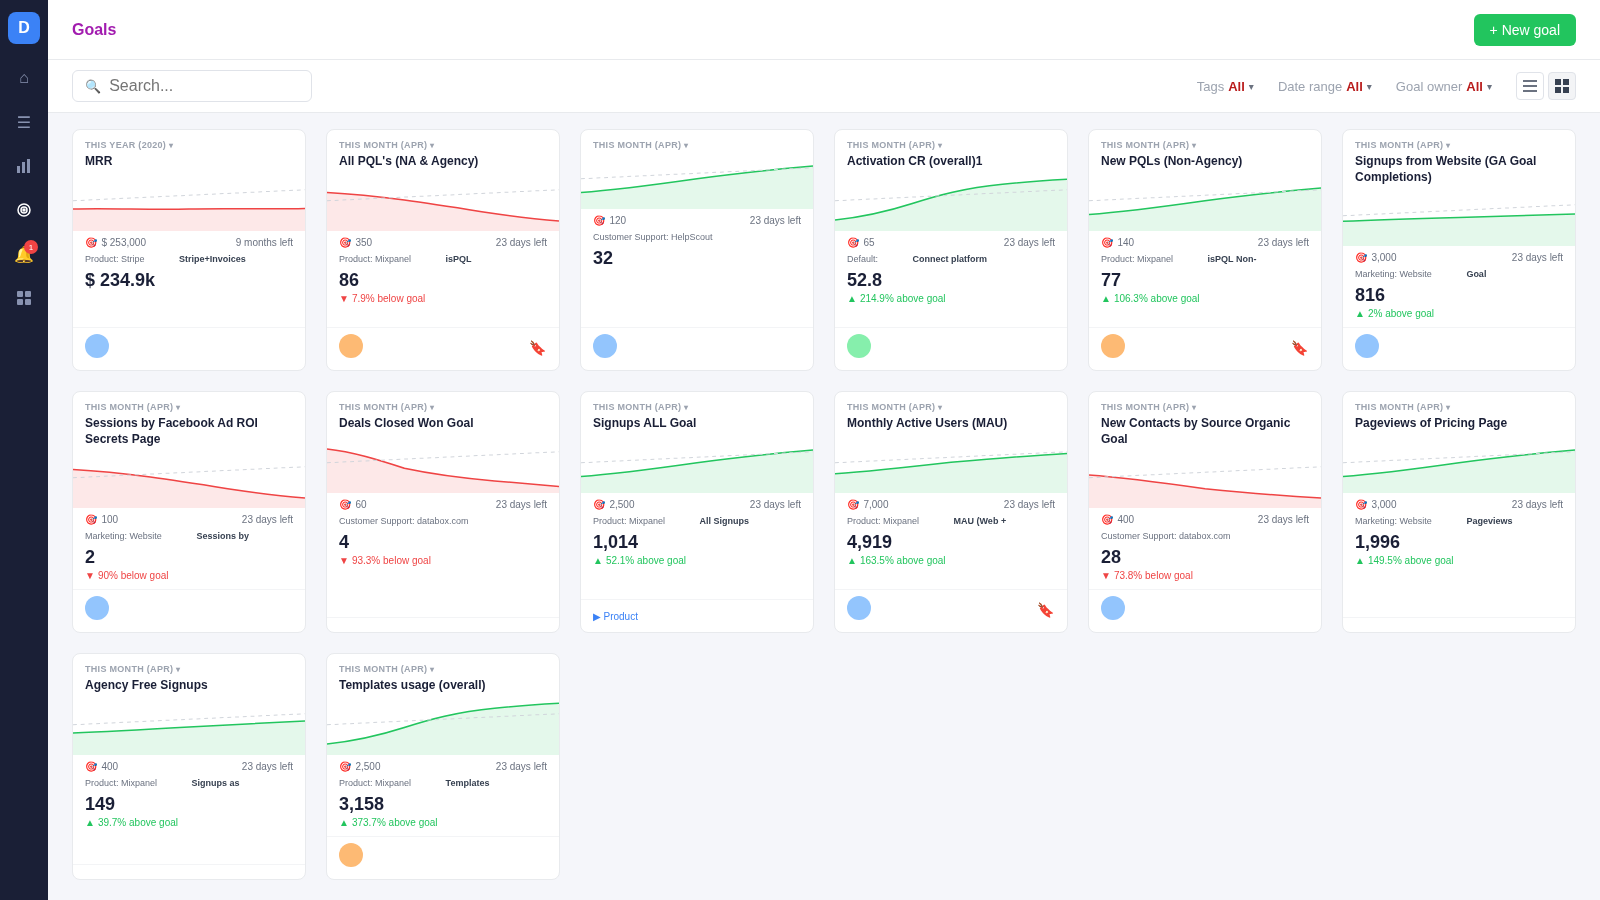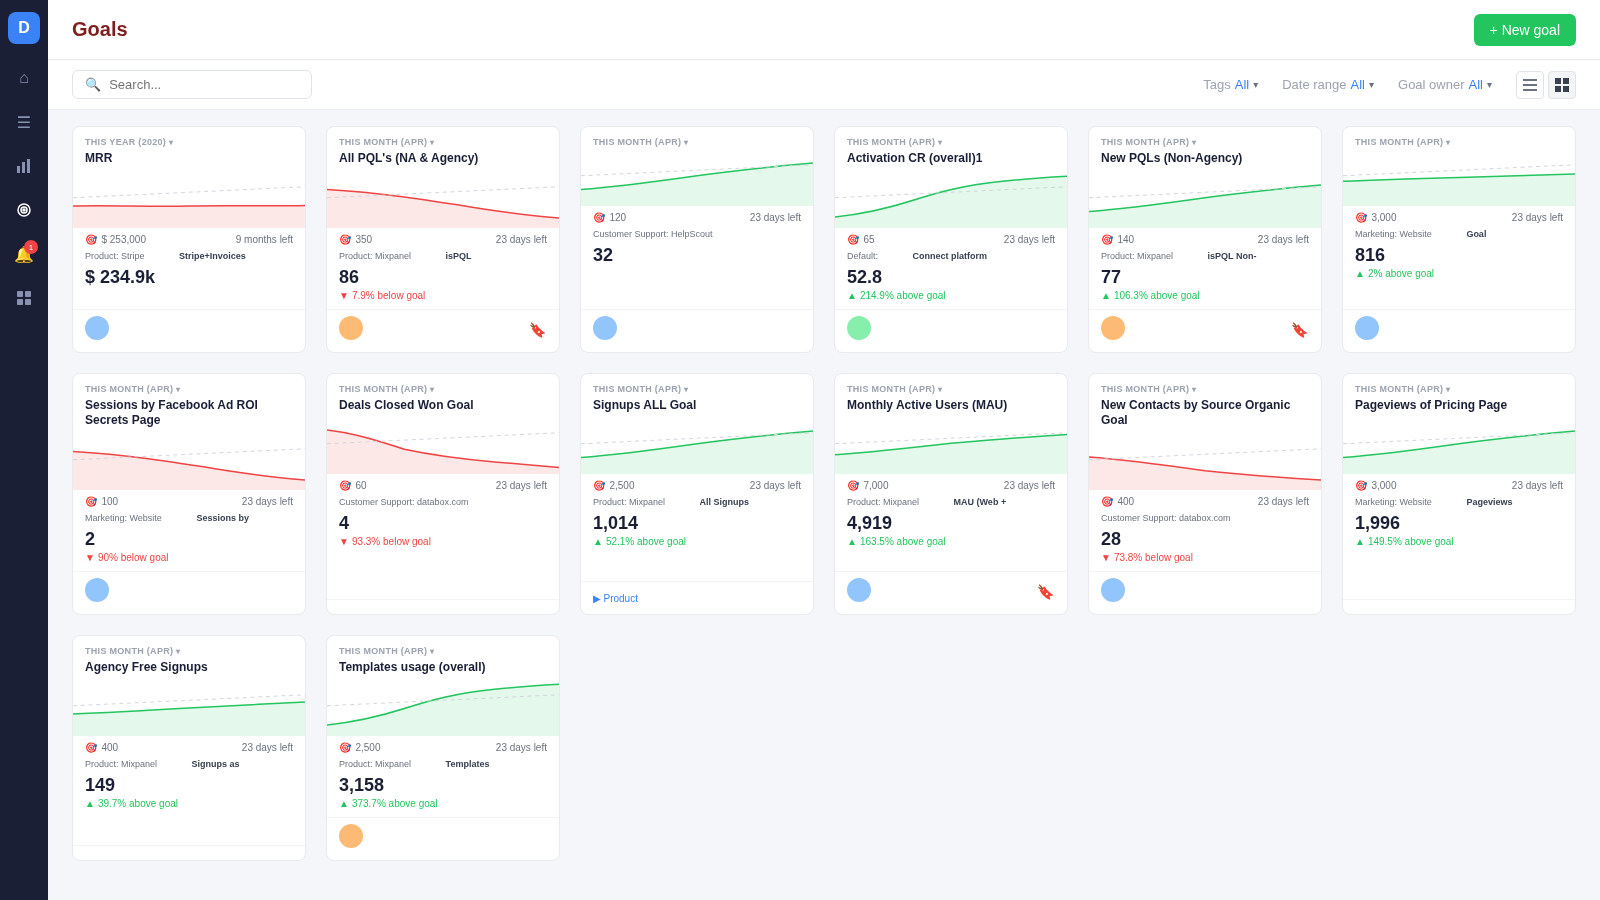--- a/index.html
+++ b/index.html
@@ -55,23 +55,23 @@
       background: white;
       padding: 0 24px;
       height: 60px;
       display: flex;
       align-items: center;
       justify-content: space-between;
       border-bottom: 1px solid #e8eaed;
       flex-shrink: 0;
     }
     .header-title {
-      font-size: 20px;
+      font-size: 16px;
       font-weight: 600;
-      color: #7f1d1d;
+      color: #a21caf;
     }
     .header-actions {
       display: flex;
       align-items: center;
       gap: 16px;
       margin-left: 27px;
     }
     .new-goal-btn {
       background: #22c55e;
       color: white;
@@ -102,39 +102,39 @@
       gap: 8px;
       border: 1px solid #e0e3e9;
       border-radius: 6px;
       padding: 6px 12px;
       width: 240px;
       background: white;
     }
     .search-box input {
       border: none;
       outline: none;
-      font-size: 13px;
+      font-size: 16px;
       color: #6b7280;
       width: 100%;
     }
     .toolbar-filters {
       display: flex;
       align-items: center;
       gap: 24px;
     }
     .filter-item {
       display: flex;
       align-items: center;
       gap: 4px;
       font-size: 13px;
       color: #6b7280;
       cursor: pointer;
     }
     .filter-item span.label { color: #9ca3af; }
-    .filter-item span.value { color: #3b82f6; font-weight: 400; }
+    .filter-item span.value { color: #b91c1c; font-weight: 700; }
     .view-toggle {
       display: flex;
       gap: 4px;
     }
     .view-btn {
       width: 28px; height: 28px;
       border: 1px solid #e0e3e9;
       border-radius: 4px;
       display: flex;
       align-items: center;
@@ -485,20 +485,21 @@
 
     <div class="card-footer">
       <div><span class="avatar-circle orange"></span></div>
       <div><span class="tag-icon">🔖</span></div>
     </div>
   </div>
         <div class="card">
     <div class="card-header">
       <span class="card-period">THIS MONTH (APR) <span style="font-size:8px;">▾</span></span>
     </div>
+    <div class="card-title">Signups from Website (GA Goal Completions)</div>
     <div class="card-chart"><svg viewBox="0 0 180 55" preserveAspectRatio="none" width="100%" height="100%">
     <path d="M0,30.250000000000004 C30,28.6 60,27.5 90,26.4 C120,25.3 150,24.2 180,23.099999999999998 L180,55 L0,55 Z" fill="rgba(34,197,94,0.12)" stroke="none"></path>
     <path d="M0,30.250000000000004 C30,28.6 60,27.5 90,26.4 C120,25.3 150,24.2 180,23.099999999999998" fill="none" stroke="#22c55e" stroke-width="1.5"></path>
     <path d="M0,24.75 L180,13.75" fill="none" stroke="#d1d5db" stroke-width="1" stroke-dasharray="3,3"></path>
   </svg></div>
     <div class="card-stats">
       <div class="card-stats-left">
         <span style="color:#6b7280;font-size:10px;">🎯</span>
         <span>3,000</span>
       </div>

